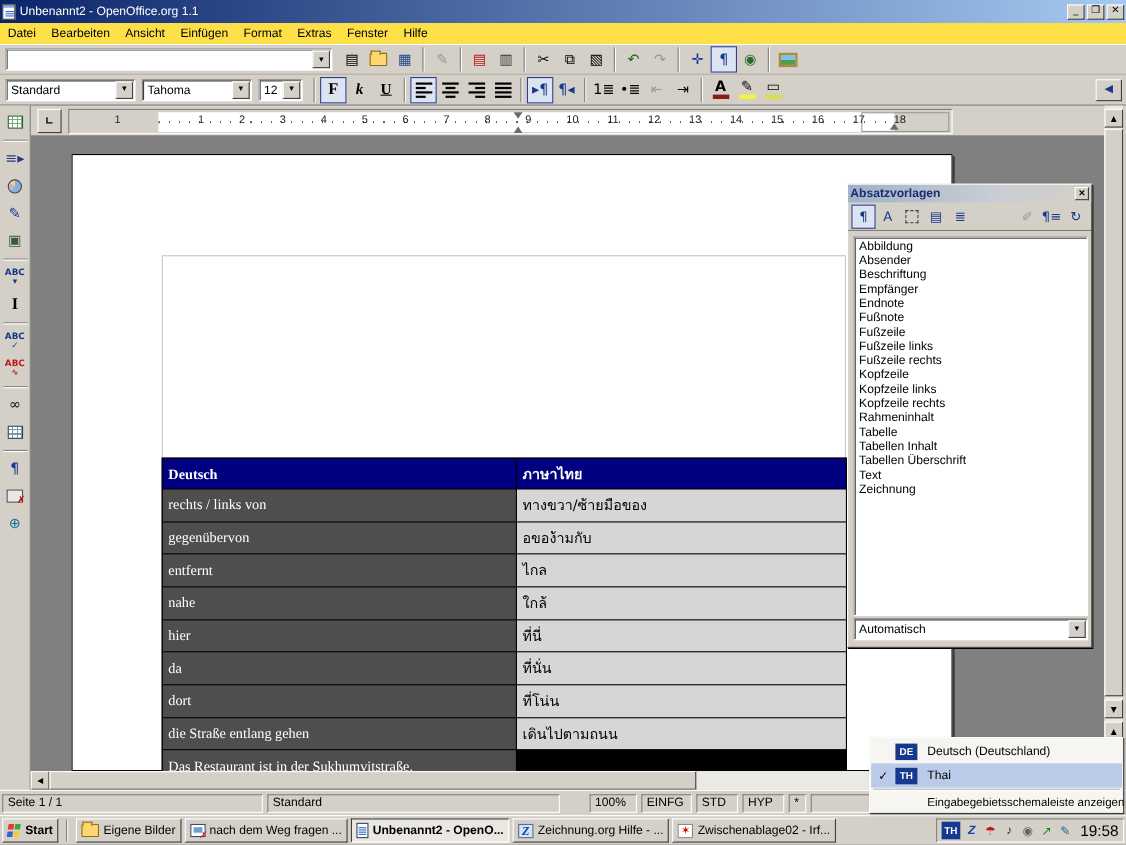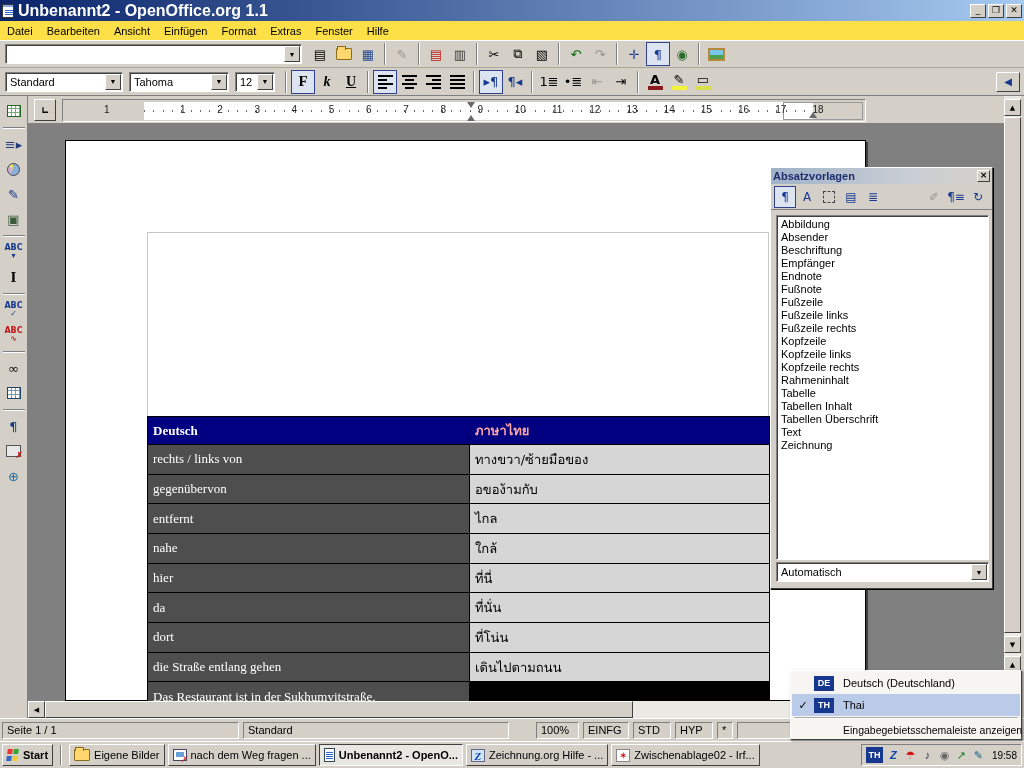--- a/index.html
+++ b/index.html
@@ -3,21 +3,21 @@
 <meta charset="utf-8">
 <style>
   *{box-sizing:border-box;margin:0;padding:0;cursor:default;user-select:none}
   html,body{background:#555}
   #screen{position:relative;width:1024px;height:768px;background:#d4d0c8;
     font-family:"Liberation Sans",sans-serif;font-size:11px;color:#000;overflow:hidden}
   .abs{position:absolute}
   
   .titlebar{left:0;top:0;width:1024px;height:21px;background:linear-gradient(90deg,#0a246a,#a6caf0);
     display:flex;align-items:center;color:#fff;padding:0 2px}
-  .title-text{font-weight:bold;font-size:16px;margin-left:4px;flex:1;white-space:nowrap}
+  .title-text{font-weight:normal;font-size:11px;margin-left:4px;flex:1;white-space:nowrap}
   .win-btn{width:16px;height:14px;background:#d4d0c8;border:1px solid;border-color:#fff #404040 #404040 #fff;
     color:#000;font-size:9px;line-height:11px;text-align:center;margin-left:2px;font-family:"DejaVu Sans",sans-serif}
   .ci.docicon{display:inline-block;width:12px;height:14px;background:#fff;border:1px solid #333;
     box-shadow:inset 0 2px 0 #88a8e8, inset 0 -2px 0 #fff;position:relative}
   .ci.docicon:before{content:"";position:absolute;left:2px;top:5px;width:8px;height:1px;background:#36c;
     box-shadow:0 2px 0 #36c,0 4px 0 #36c}
   .menubar{left:0;top:21px;width:1024px;height:20px;display:flex;align-items:center;background:#fde047;
     border-bottom:1px solid #fff}
   .menu-item{padding:3px 7px}
   
@@ -409,21 +409,21 @@
         <span class="g" style="color: rgb(26, 106, 154);">⊕</span>
       </span>
     </div>
 
   <div class="abs workarea">
     <div class="page">
       <div class="tbound"></div>
       <div class="dtable" id="doc-table">
           <div class="trow head">
             <div class="tcell de">Deutsch</div>
-            <div class="tcell th" style="background: rgb(0, 0, 128); color: #fca5a5;">ภาษาไทย</div>
+            <div class="tcell th" style="background: rgb(0, 0, 128); color: #ffffff;">ภาษาไทย</div>
           </div>
           <div class="trow">
             <div class="tcell de">rechts / links von</div>
             <div class="tcell th">ทางขวา/ซ้ายมือของ</div>
           </div>
           <div class="trow">
             <div class="tcell de">gegenübervon</div>
             <div class="tcell th">อของ้ามกับ</div>
           </div>
           <div class="trow">
@@ -593,17 +593,17 @@
     <span class="tray">
       <span class="langtile">TH</span>
       <span id="tray-icons" style="display:flex;align-items:center;gap:2px">
           <span class="trayic" style="color: rgb(17, 68, 170); font-style: italic; font-weight: bold;">Z</span>
           <span class="trayic" style="color: rgb(204, 17, 17);">☂</span>
           <span class="trayic" style="color: rgb(51, 51, 51);">♪</span>
           <span class="trayic" style="color: rgb(102, 102, 102);">◉</span>
           <span class="trayic" style="color: rgb(26, 122, 26);">↗</span>
           <span class="trayic" style="color: rgb(34, 102, 136);">✎</span>
         </span>
-      <span style="margin-left:3px;font-size:10px">19:58</span>
+      <span style="margin-left:3px;font-size:14px">19:58</span>
     </span>
   </div>
 
 </div>
 
 </body></html>

